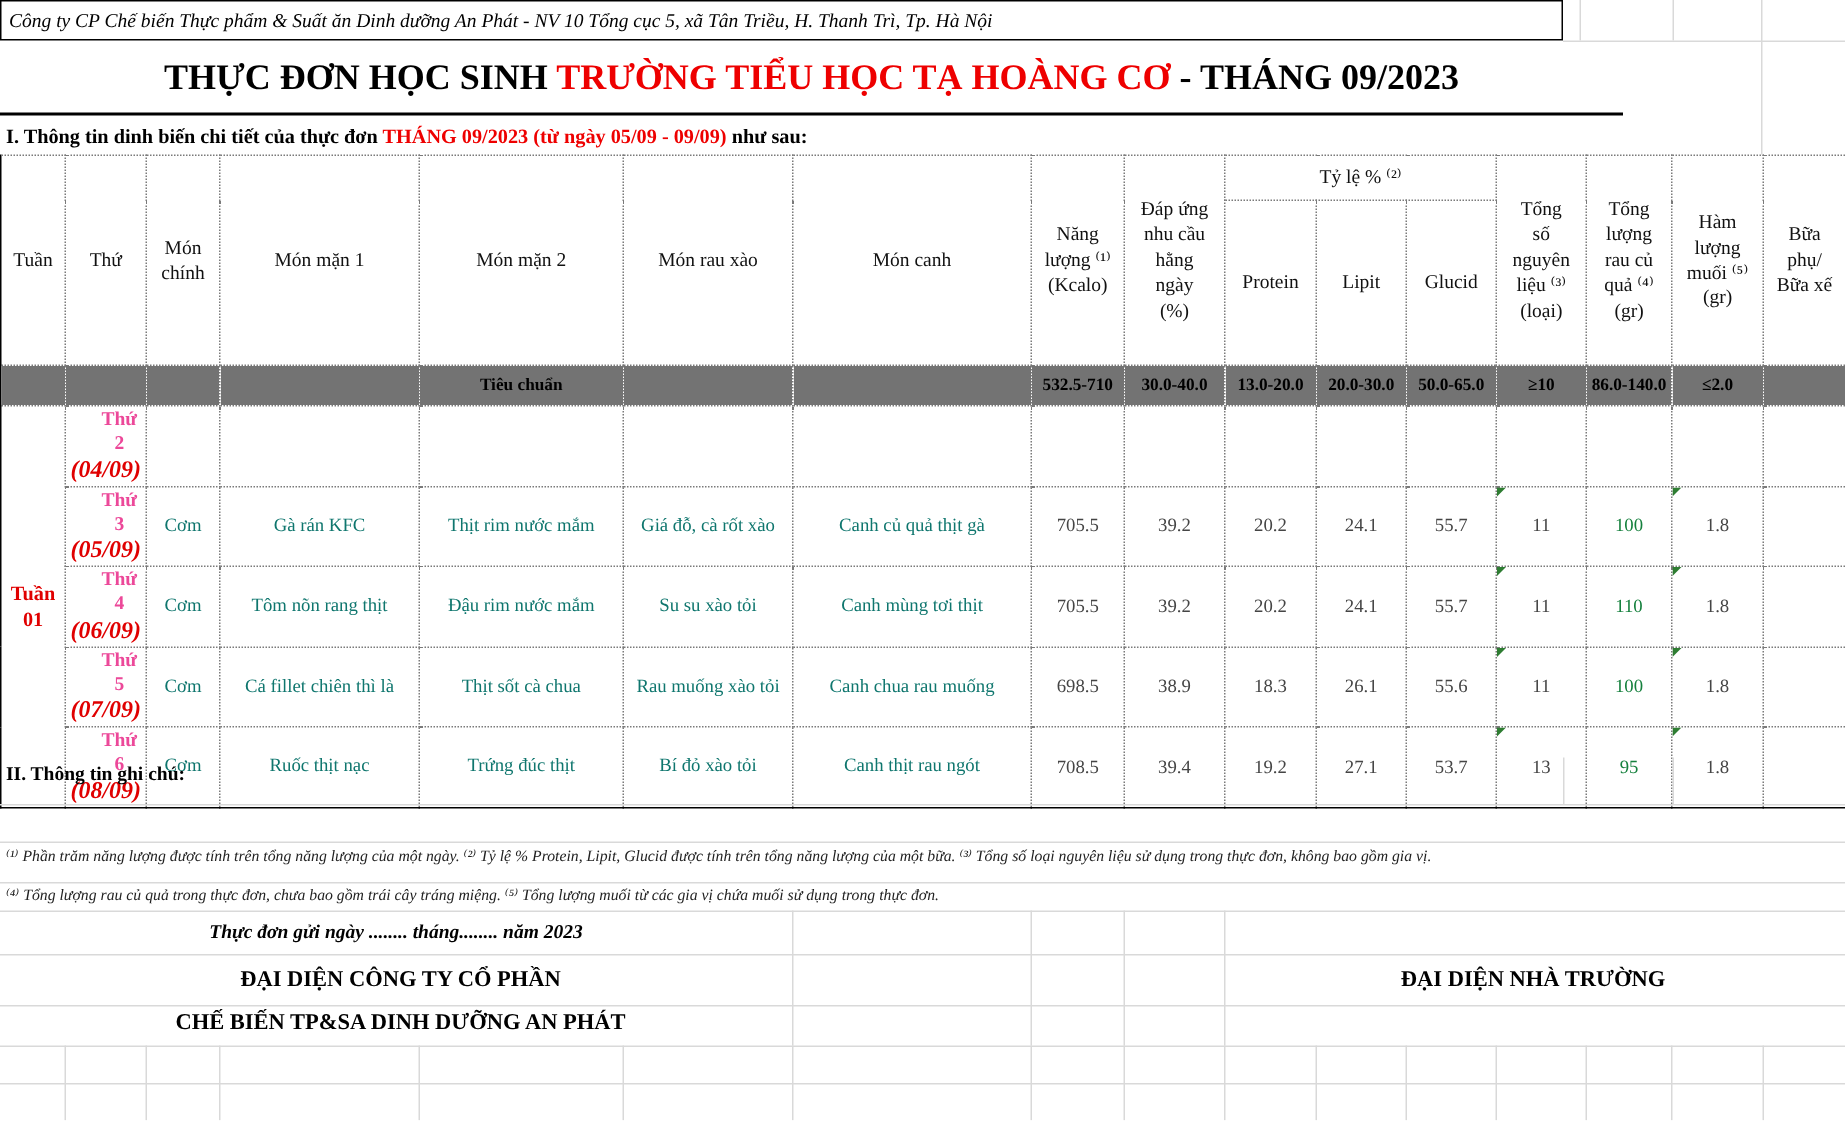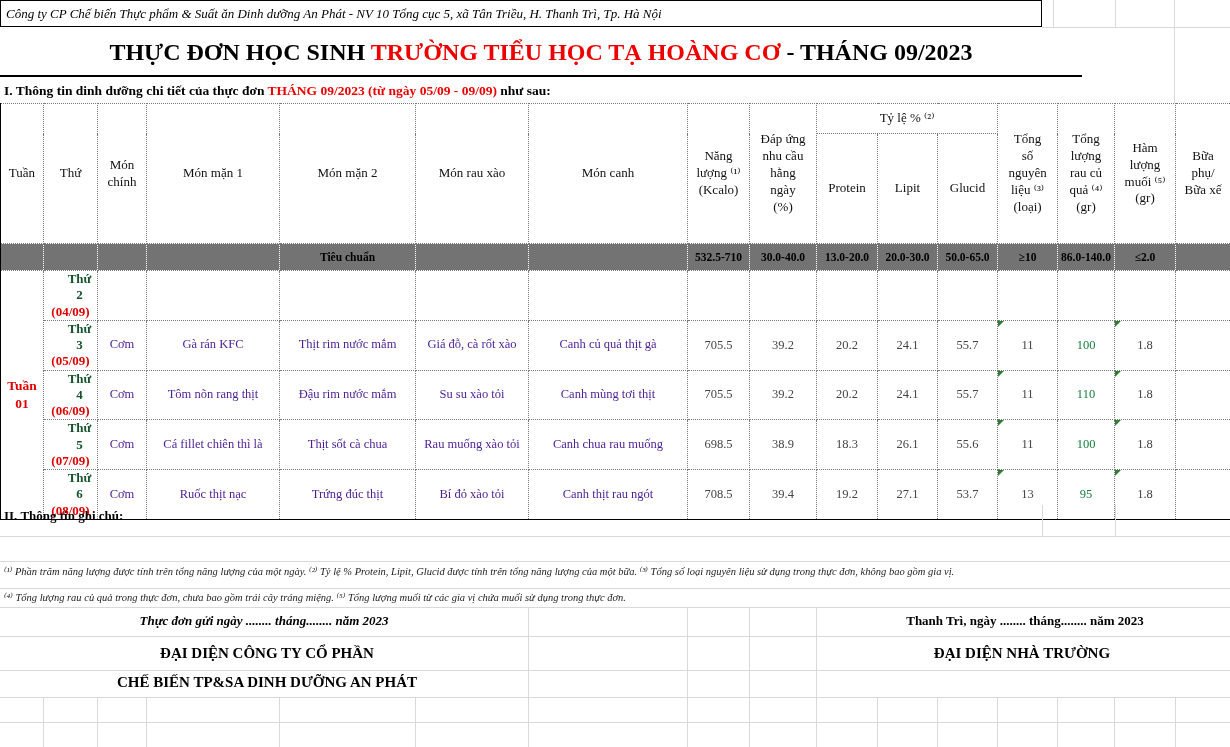--- a/index.html
+++ b/index.html
@@ -33,25 +33,25 @@
   #menu-table td{
     border:1px dotted #7a7a7a;text-align:center;vertical-align:middle;
     padding:0 2px;overflow:hidden;position:relative;box-sizing:border-box;
   }
   tr.h-top{height:30px;}
   tr.h-sub{height:110px;}
   tr.std-row{height:27px;}
   tr.r1{height:47px;} tr.r2{height:46px;} tr.r3{height:49px;} tr.r4{height:46px;} tr.r5{height:42px;}
   .hdr{font-size:13px;line-height:1.3;white-space:pre-line;color:#111;}
   .std-row td{background:#737373;font-weight:bold;font-size:11.5px;color:#000;}
-  .dish{font-size:12.5px;color:#4c1d95;line-height:1.25;}
+  .dish{font-size:12.5px;color:#0f766e;line-height:1.25;}
   .num{font-size:12.5px;color:#454545;}
   .num-red{font-size:12.5px;color:#15803d;}
-  .day-cell .day{font-size:13px;font-weight:bold;color:#14532d;line-height:1.25;margin-left:18px;}
-  .day-cell .date{font-size:13px;font-weight:bold;color:#e00000;line-height:1.25;}
+  .day-cell .day{font-size:13px;font-weight:bold;color:#ec4899;line-height:1.25;margin-left:18px;}
+  .day-cell .date{font-size:16px;font-weight:bold;font-style:italic;color:#e00000;line-height:1.25;}
   .week-cell{font-size:13.5px;font-weight:bold;color:#e00000;white-space:pre-line;line-height:1.3;}
   .tri{
     position:absolute;left:0;top:0;width:0;height:0;
     border-top:6px solid #2e7d32;border-right:6px solid transparent;
   }
   
   .abs{position:absolute;box-sizing:border-box;}
   #sec2-heading{left:4px;top:508px;font-size:13px;font-weight:bold;}
   #note-intro{left:4px;top:540px;font-size:11px;font-style:italic;color:#222;}
   #note-123{left:4px;top:565px;font-size:10.5px;font-style:italic;color:#222;width:1222px;white-space:nowrap;}
@@ -68,21 +68,21 @@
 
 <div id="sheet">
 
   <div id="company-cell">Công ty CP Chế biến Thực phẩm &amp; Suất ăn Dinh dưỡng An Phát - NV 10 Tổng cục 5, xã Tân Triều, H. Thanh Trì, Tp. Hà Nội</div>
 
   <div id="title-row">
     <span>THỰC ĐƠN HỌC SINH </span><span class="red-text">TRƯỜNG TIỂU HỌC TẠ HOÀNG CƠ</span><span> - THÁNG 09/2023</span>
   </div>
 
   <div id="section1-row">
-    <span>I. Thông tin dinh dưỡng chi tiết của thực đơn </span><span class="red-text">THÁNG 09/2023 (từ ngày 05/09 - 09/09)</span><span> như sau:</span>
+    <span>I. Thông tin dinh biến chi tiết của thực đơn </span><span class="red-text">THÁNG 09/2023 (từ ngày 05/09 - 09/09)</span><span> như sau:</span>
   </div>
 
   <table id="menu-table">
     <colgroup>
       <col style="width:43px">
         <col style="width:54px">
         <col style="width:49px">
       <col style="width:133px">
         <col style="width:136px">
         <col style="width:113px">
@@ -266,21 +266,20 @@
       <td class="num"></td>
     </tr>
   </tbody>
     </table>
 
   <div class="abs" id="sec2-heading">II. Thông tin ghi chú:</div>
   <div class="abs" id="note-123">⁽¹⁾ Phần trăm năng lượng được tính trên tổng năng lượng của một ngày.  ⁽²⁾ Tỷ lệ % Protein, Lipit, Glucid được tính trên tổng năng lượng của một bữa.  ⁽³⁾ Tổng số loại nguyên liệu sử dụng trong thực đơn, không bao gồm gia vị.</div>
   <div class="abs" id="note-45">⁽⁴⁾ Tổng lượng rau củ quả trong thực đơn, chưa bao gồm trái cây tráng miệng.  ⁽⁵⁾ Tổng lượng muối từ các gia vị chứa muối sử dụng trong thực đơn.</div>
 
   <div class="abs" id="send-line">Thực đơn gửi ngày ........ tháng........ năm 2023</div>
-  <div class="abs" id="place-line">Thanh Trì, ngày ........ tháng........ năm 2023</div>
   <div class="abs" id="company-rep-1">ĐẠI DIỆN CÔNG TY CỔ PHẦN</div>
   <div class="abs" id="school-rep">ĐẠI DIỆN NHÀ TRƯỜNG</div>
   <div class="abs" id="company-rep-2">CHẾ BIẾN TP&amp;SA DINH DƯỠNG AN PHÁT</div>
 
   <div id="decor">
       <div class="gline" style="left: 1042px; top: 27px; width: 188px; height: 1px;"></div>
       <div class="gline" style="left: 0px; top: 536px; width: 1230px; height: 1px;"></div>
       <div class="gline" style="left: 0px; top: 561px; width: 1230px; height: 1px;"></div>
       <div class="gline" style="left: 0px; top: 588px; width: 1230px; height: 1px;"></div>
       <div class="gline" style="left: 0px; top: 607px; width: 1230px; height: 1px;"></div>

